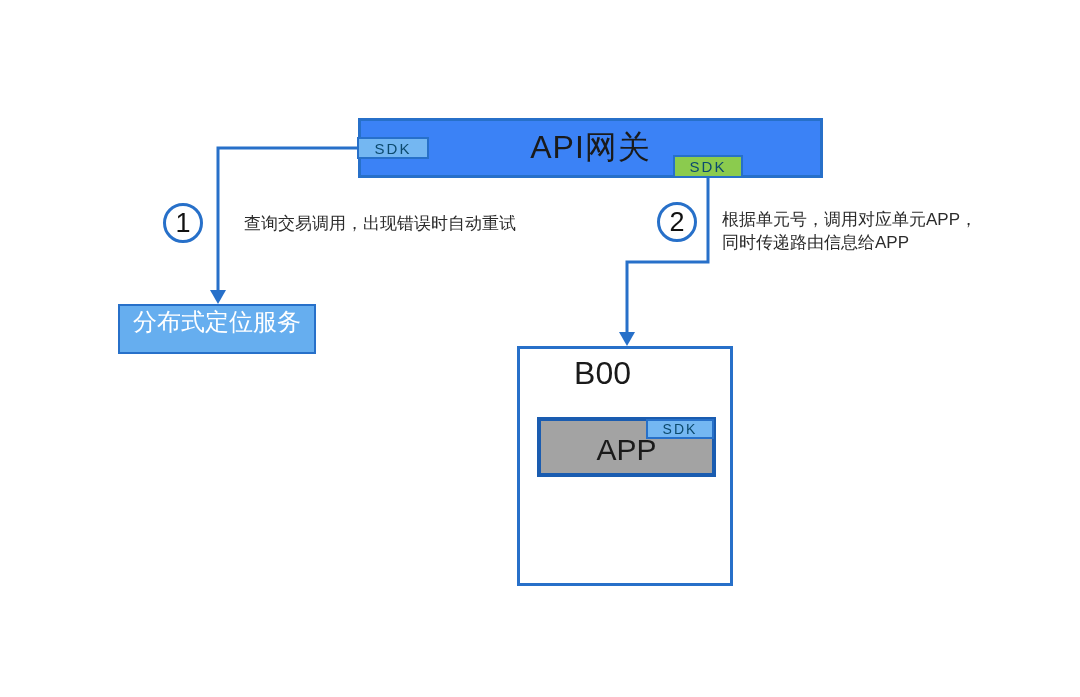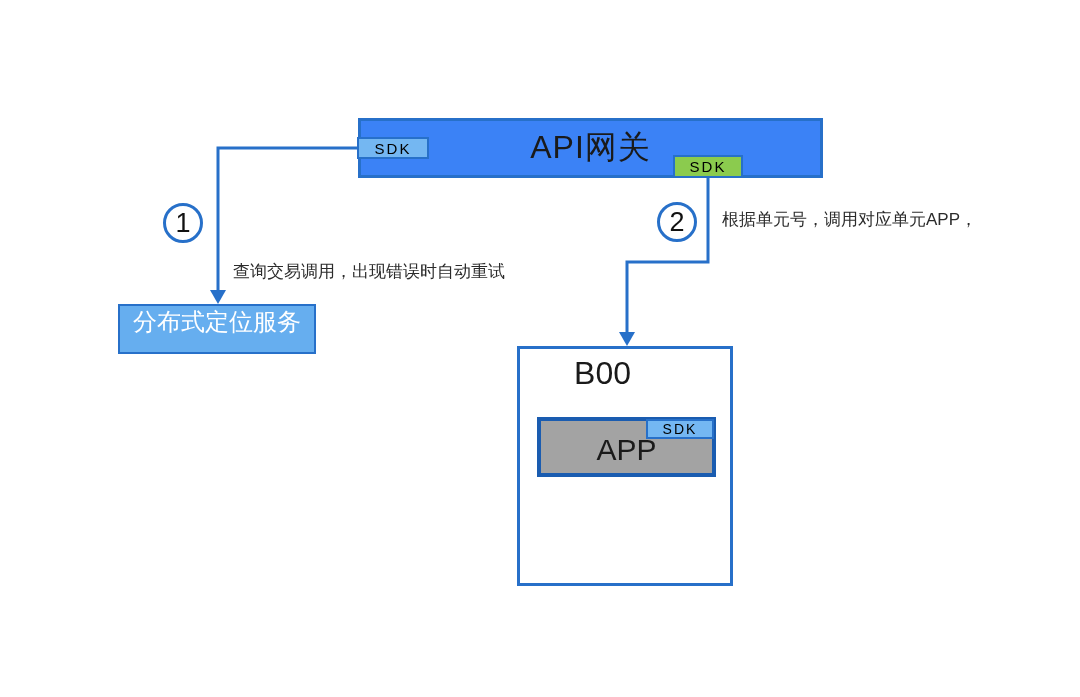--- a/index.html
+++ b/index.html
@@ -17,34 +17,34 @@
   .connector{fill:none;stroke:var(--line-blue);stroke-width:3;}
   .arrowhead{fill:var(--line-blue);stroke:none;}
   .cyl{fill:#ffffff;stroke:var(--line-blue);stroke-width:3;}
 
   .api-box{position:absolute;left:358px;top:118px;width:465px;height:60px;
     border:3px solid var(--line-blue);box-sizing:border-box;background:#3b82f6;
     display:flex;align-items:center;justify-content:center;}
   .api-title{font-size:32px;color:var(--text-black);letter-spacing:1px;}
 
   .sdk{position:absolute;box-sizing:border-box;border:2px solid var(--line-blue);
-    color:#000000;font-size:15px;letter-spacing:2px;display:flex;align-items:center;
+    color:#0c4a6e;font-size:15px;letter-spacing:2px;display:flex;align-items:center;
     justify-content:center;}
   .sdk-left{left:357px;top:137px;width:72px;height:22px;background:var(--light-blue-fill);}
   .sdk-green{left:673px;top:155px;width:70px;height:23px;background:var(--green-fill);}
   .sdk-app{left:646px;top:419px;width:68px;height:20px;background:var(--light-blue-fill);font-size:14px;}
 
   .step-circle{position:absolute;width:40px;height:40px;border:3px solid var(--line-blue);
     border-radius:50%;box-sizing:border-box;background:#fff;display:flex;align-items:center;
     justify-content:center;font-size:27px;color:#111;}
   .circle-1{left:163px;top:203px;}
   .circle-2{left:657px;top:202px;}
 
   .note{position:absolute;color:#2b2b2b;font-size:17px;line-height:23px;white-space:nowrap;}
-  .note-1{left:233px;top:212px;margin-top:48px;}
+  .note-1{left:244px;top:212px;}
   .note-2{left:722px;top:208px;}
 
   .service-box{position:absolute;left:118px;top:304px;width:198px;height:50px;
     background:var(--service-fill);border:2px solid var(--line-blue);border-radius:0;
     box-sizing:border-box;display:flex;align-items:flex-start;justify-content:center;
     color:#fff;font-size:24px;}
 
   .unit-box{position:absolute;left:517px;top:346px;width:216px;height:240px;
     border:3px solid var(--line-blue);box-sizing:border-box;background:#fff;}
   .unit-title{position:absolute;left:517px;top:355px;width:171px;text-align:center;
@@ -86,20 +86,21 @@
   <div class="sdk sdk-green">SDK</div>
 
   <div class="step-circle circle-1">1</div>
   <div class="note note-1">
     <div>查询交易调用，出现错误时自动重试</div>
   </div>
 
   <div class="step-circle circle-2">2</div>
   <div class="note note-2">
     <div>根据单元号，调用对应单元APP，</div>
+    <div>同时传递路由信息给APP</div>
   </div>
 
   <div class="service-box">
     <span>分布式定位服务</span>
   </div>
 
   <div class="unit-box"></div>
   <div class="unit-title">B00</div>
 
   <div class="app-box">

